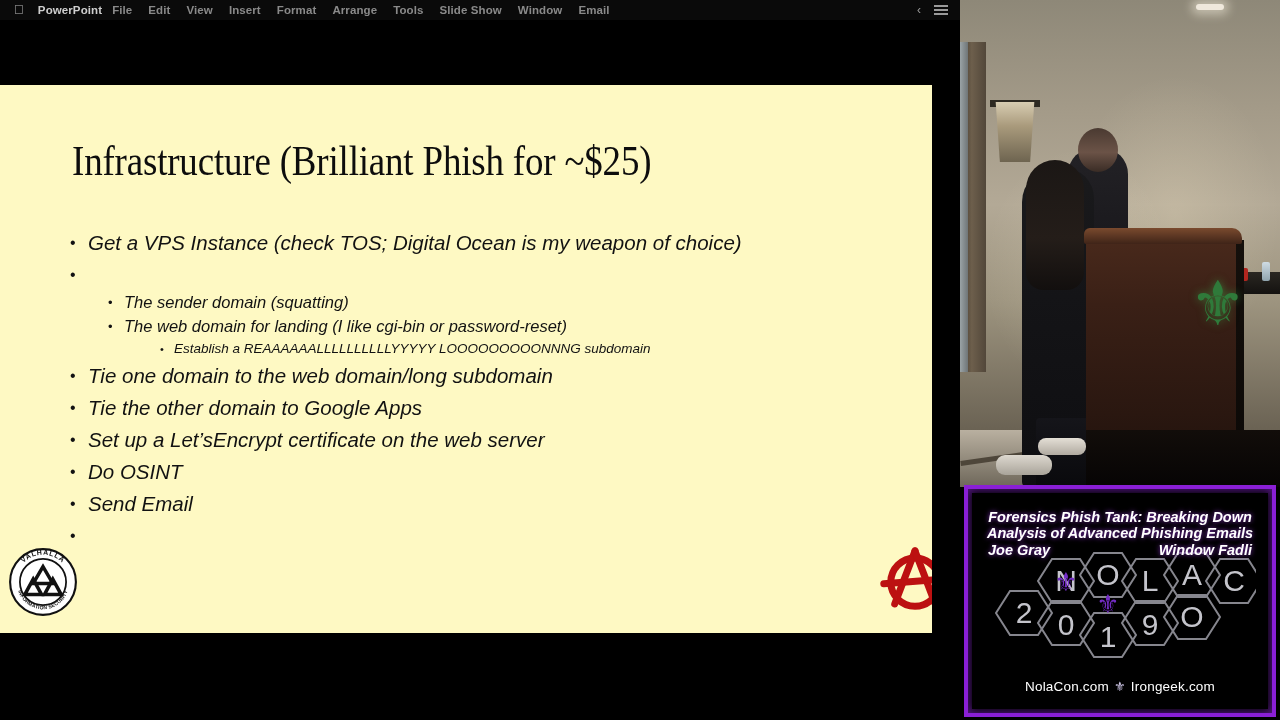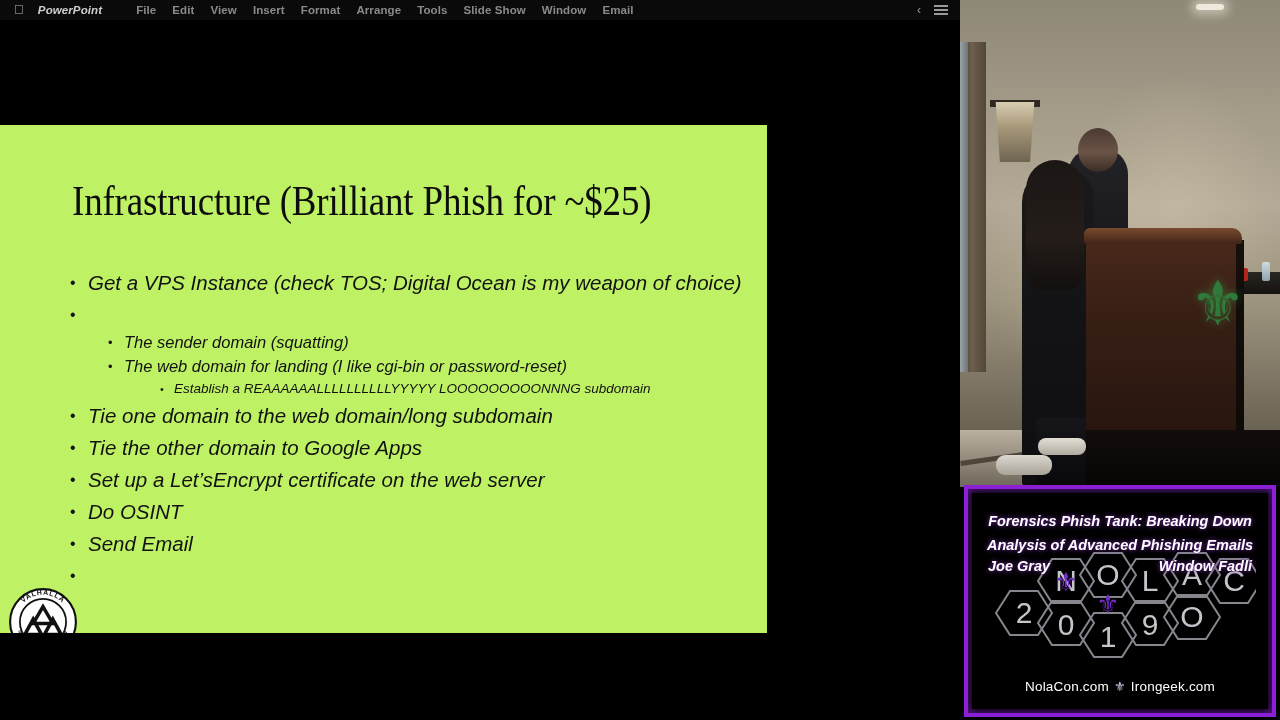--- a/index.html
+++ b/index.html
@@ -17,35 +17,35 @@
     display: flex; align-items: center;
     padding-left: 14px;
     color: #8d8d8d; font-size: 11.5px;
     letter-spacing: .1px;
   }
   .menubar .apple {
     font-size: 13px; color: #b9b9b9; margin-right: 14px; line-height: 1;
     position: relative; top: -1px;
   }
   .menubar .mi { margin-right: 16px; white-space: nowrap; color: #8a8a8a; font-weight: bold; }
-  .menubar .mi.app { color: #cfcfcf; font-weight: bold; margin-right: 34px; font-style: italic; }
+  .menubar .mi.app { color: #cfcfcf; font-weight: bold; margin-right: 10px; }
   .menubar .spacer { flex: 1; }
   .menubar .right-ic { margin-right: 13px; color: #9a9a9a; font-size: 12px; }
   .menubar .hamb { margin-right: 12px; display:inline-block; }
   .menubar .hamb i { display:block; width:14px; height:1.6px; background:#9a9a9a; margin:2.4px 0; }
 
   
   .letterbox-top {
     position: absolute; left: 0; top: 20px; width: 960px; height: 65px; background: #000;
   }
 
   
   .slide {
-    position: absolute; left: 0; top: 85px; width: 767px; height: 548px;
-    background: #bef264; overflow: hidden; margin-top: 40px;
+    position: absolute; left: 0; top: 85px; width: 932px; height: 548px;
+    background: #fef9c3; overflow: hidden;
   }
   .slide-title {
     position: absolute; left: 72px; top: 52px;
     font-family: "Liberation Serif", "DejaVu Serif", serif;
     font-size: 42px; color: #0d0d0d;
     transform: scaleX(0.88); transform-origin: left center;
     white-space: nowrap; letter-spacing: -0.2px;
   }
   .body-list { position: absolute; left: 70px; top: 142px; width: 870px; }
   .bul { display: flex; align-items: flex-start; color: #121212; }
@@ -184,21 +184,21 @@
     background:#000;
     border:4px solid #8a1fd6;
     box-shadow:0 0 10px 2px rgba(150,40,230,.55) inset;
   }
   .panel-inner {
     position:absolute; inset:4px; background:#000; overflow:hidden;
   }
   .talk-title {
     position:relative; z-index:3; text-align:center;
     color:#fff; font-style:italic; font-weight:bold;
-    font-size:14.5px; line-height:24px; padding:16px 6px 0;
+    font-size:14.5px; line-height:16px; padding:16px 6px 0;
     text-shadow:0 0 5px rgba(160,60,230,.85), 0 0 2px rgba(0,0,0,.9);
   }
   .speakers {
     position:relative; z-index:3;
     display:flex; justify-content:space-between; padding:1px 16px 0;
     color:#fff; font-style:italic; font-weight:bold; font-size:14.5px;
     text-shadow:0 0 5px rgba(160,60,230,.85), 0 0 2px rgba(0,0,0,.9);
   }
   .nola-logo {
     position:absolute; left:14px; top:58px; width:270px; height:120px; z-index:1;

